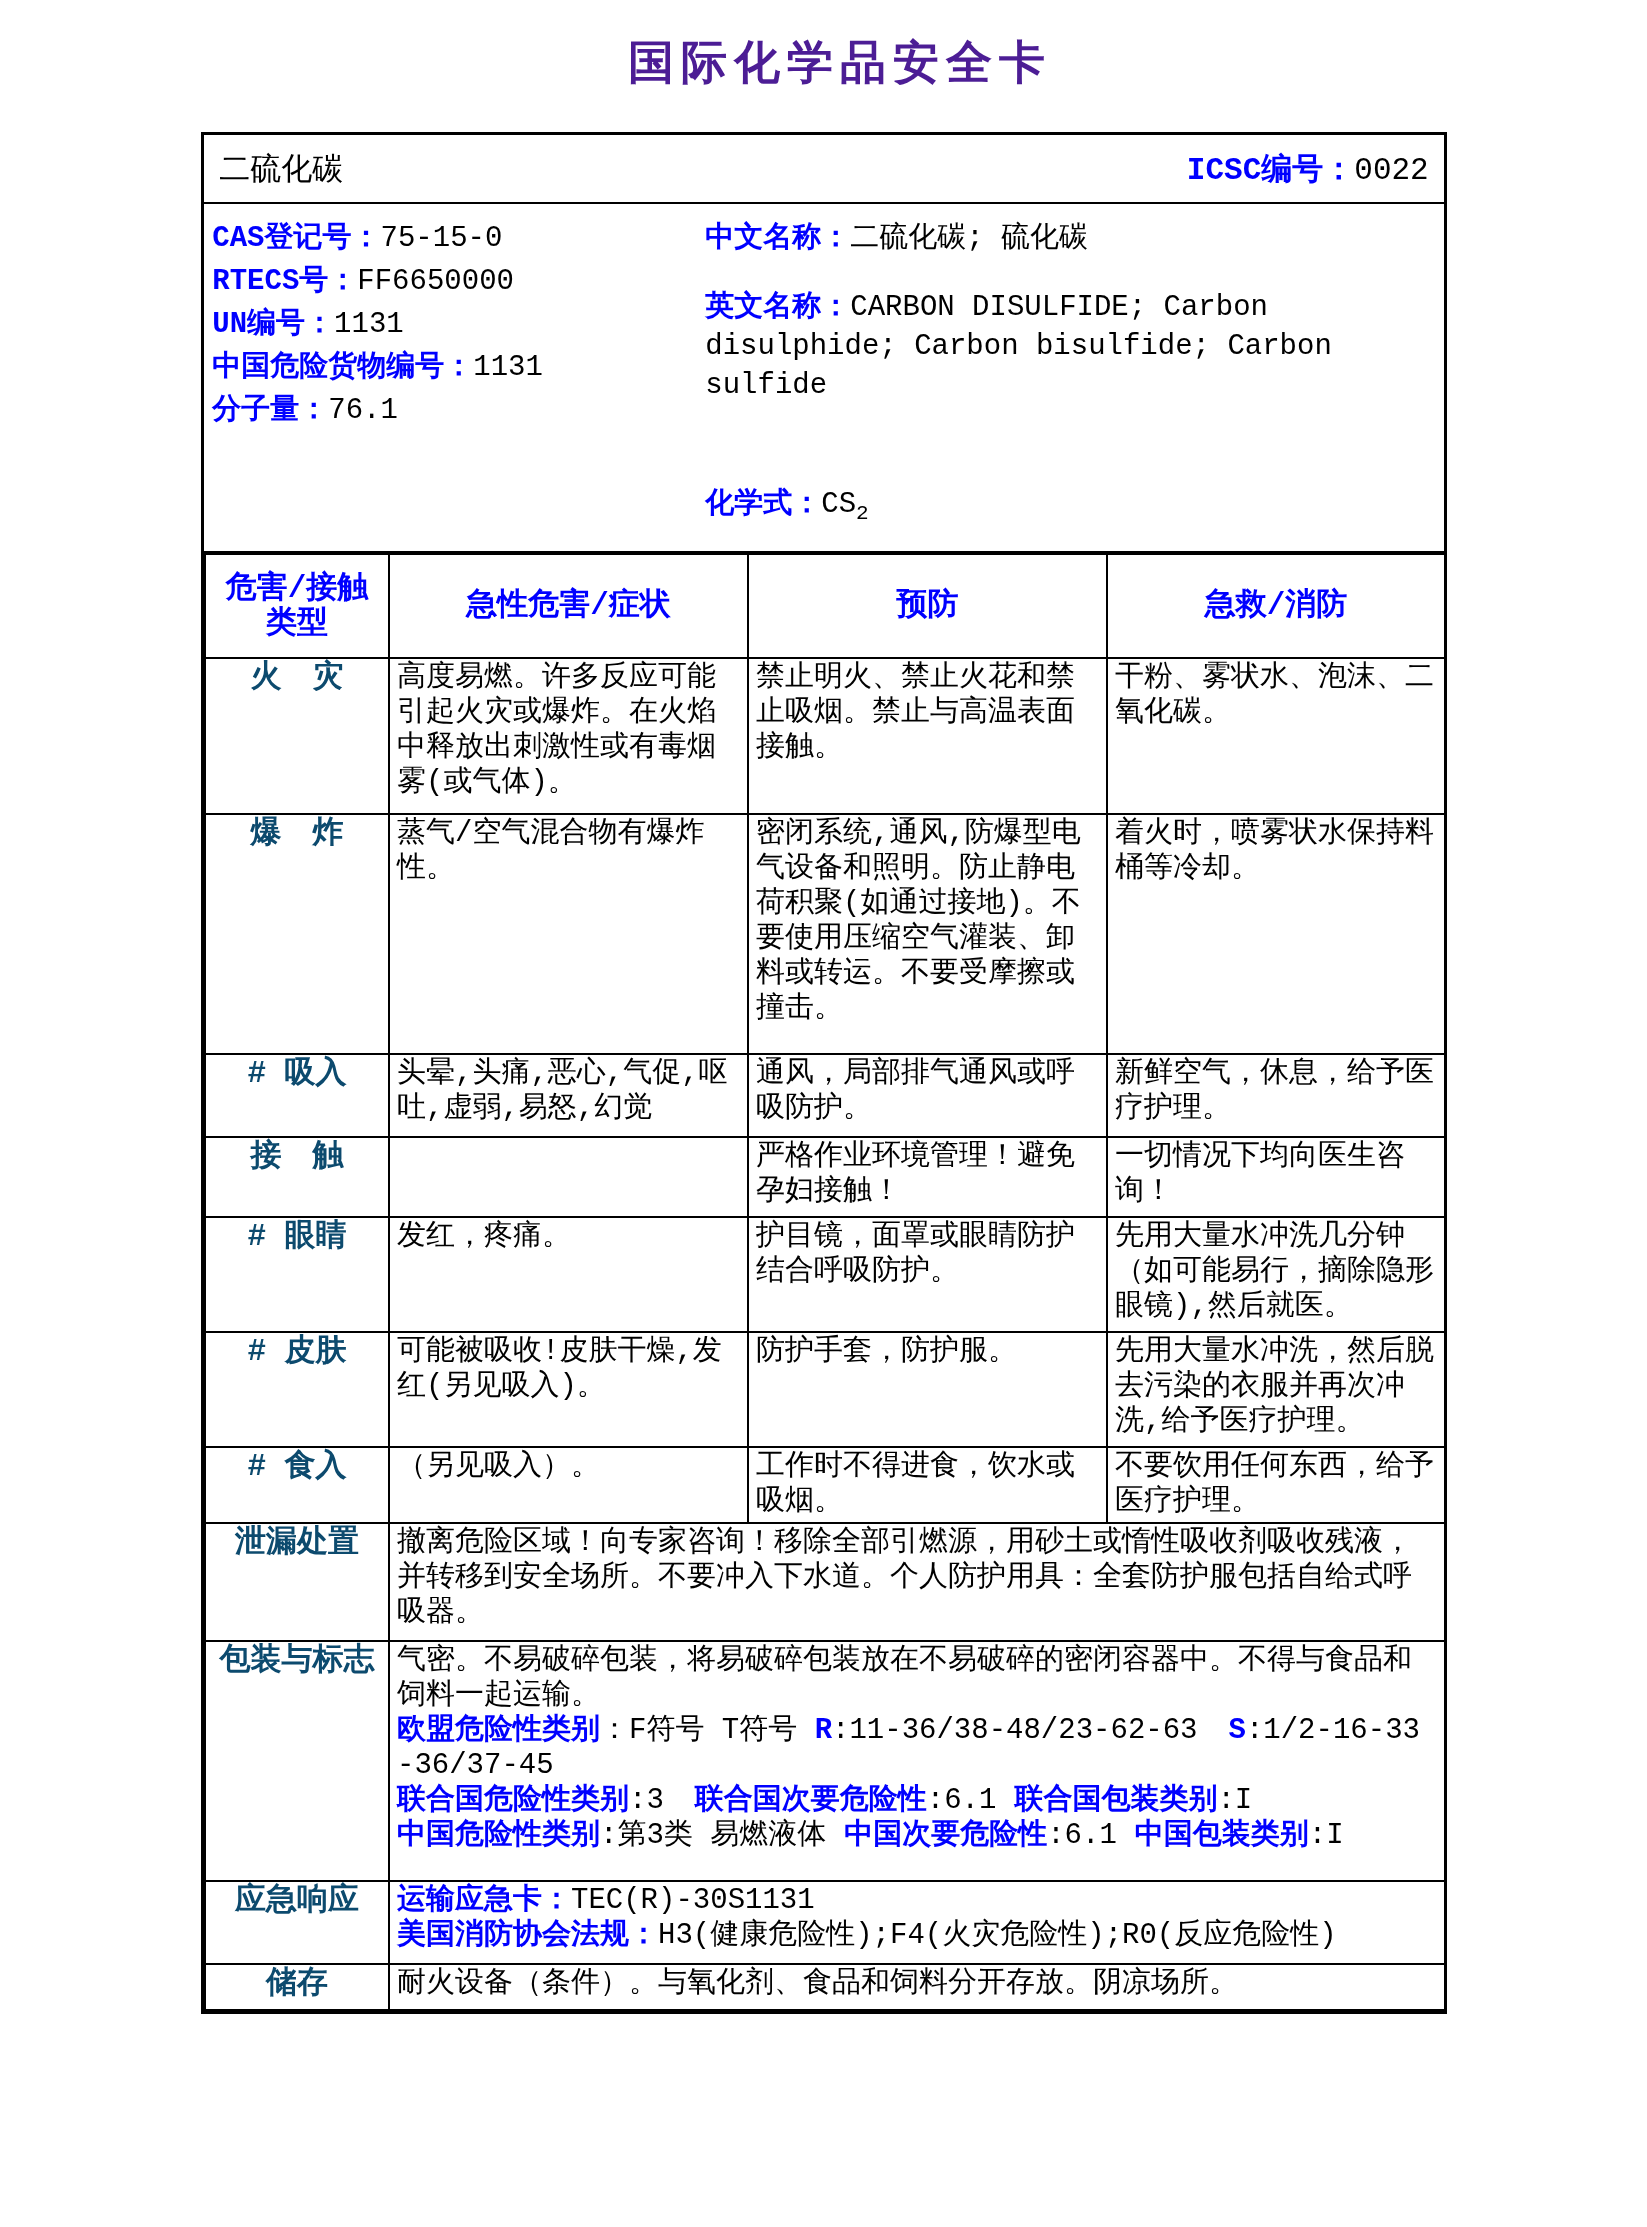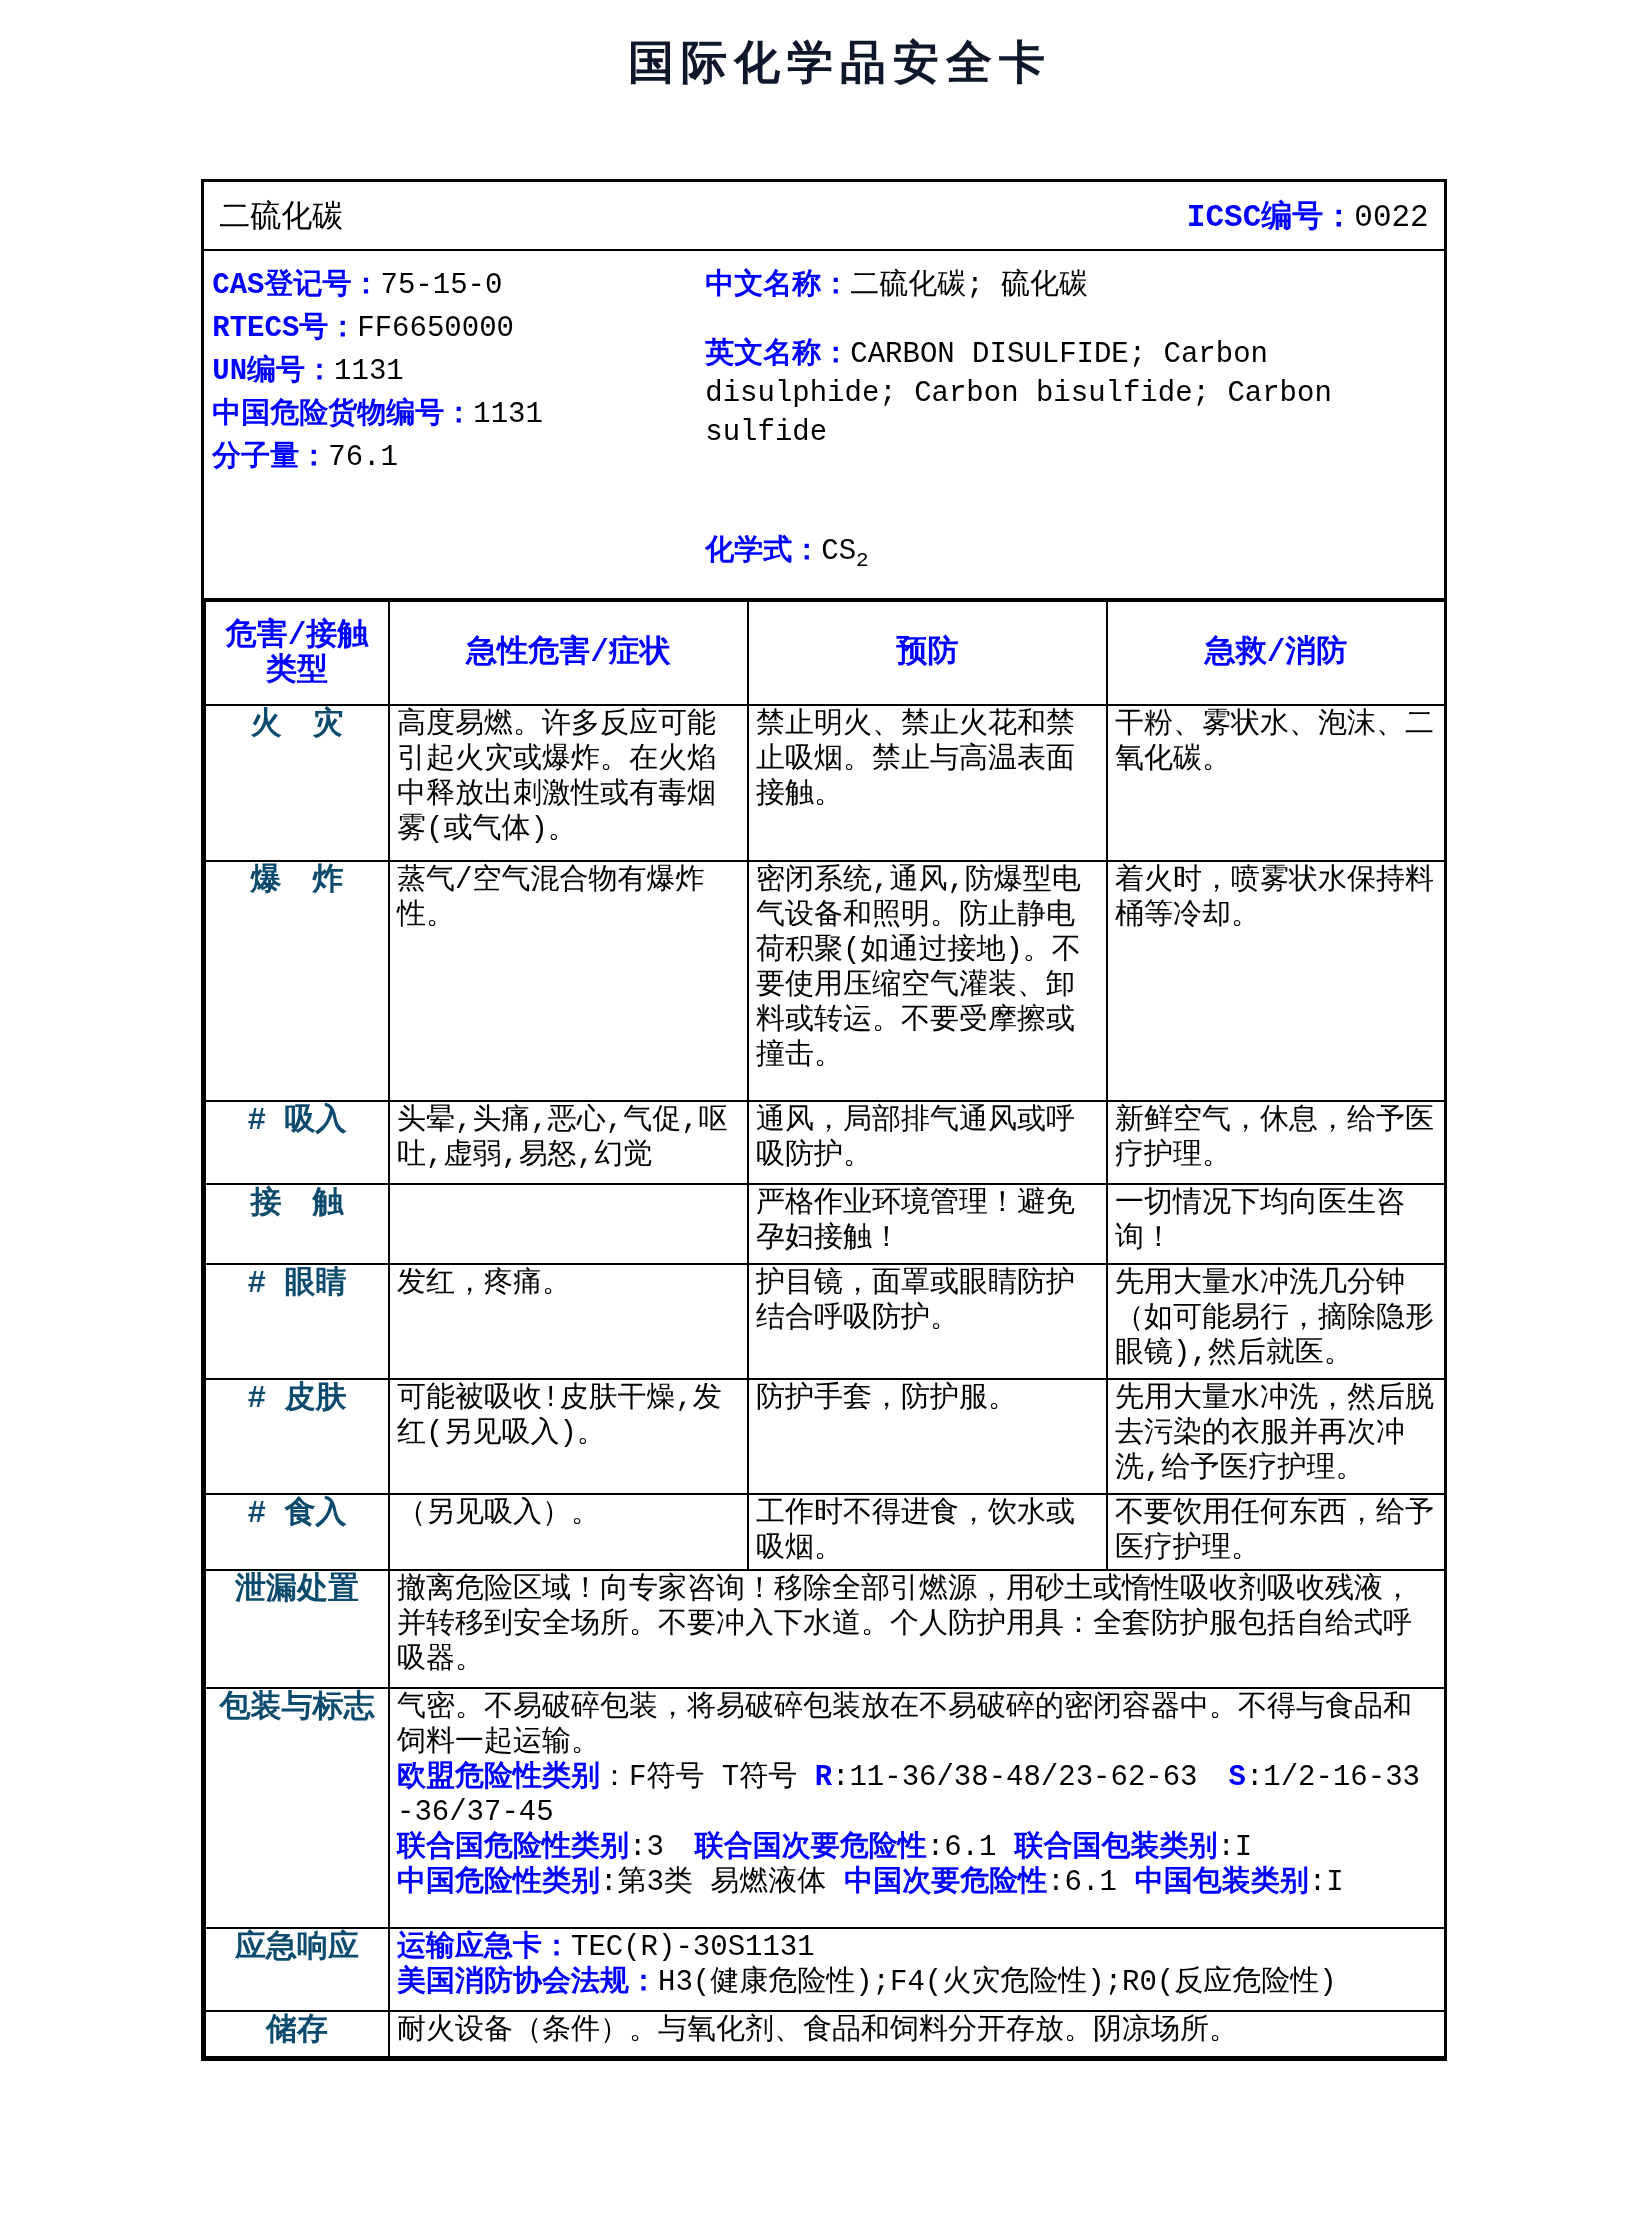--- a/index.html
+++ b/index.html
@@ -1,26 +1,26 @@
 <!DOCTYPE html>
 <html style="font-size:11px"><head>
 <meta charset="utf-8">
 <style>
   html,body{margin:0;padding:0;background:#ffffff;}
   .page{
     width:1648px;height:2227px;background:#ffffff;overflow:hidden;
     font-family:"Liberation Mono","DejaVu Sans Mono",monospace;color:#000000;
   }
   .title{
-    text-align:center;color:#0f172a;font-weight:bold;font-size:46px;
+    text-align:center;color:#4c1d95;font-weight:bold;font-size:46px;
     letter-spacing:7px;padding-top:32px;
     font-family:"Liberation Serif","DejaVu Serif",serif;
     padding-left:32px;
   }
-  .card{width:1240px;margin:85px auto 0 auto;border:3.5px solid #000000;}
+  .card{width:1240px;margin:38px auto 0 auto;border:3.5px solid #000000;}
   .blue{color:#0000FF;}
   .bold{font-weight:bold;}
   .cardhead{
     display:flex;justify-content:space-between;align-items:center;
     height:67px;padding:0 15.3px;border-bottom:2.8px solid #000000;font-size:31px;
   }
   .info{
     display:flex;border-bottom:2.8px solid #000000;
     padding:12.5px 5.6px 16.7px 8.3px;font-size:29px;
   }

